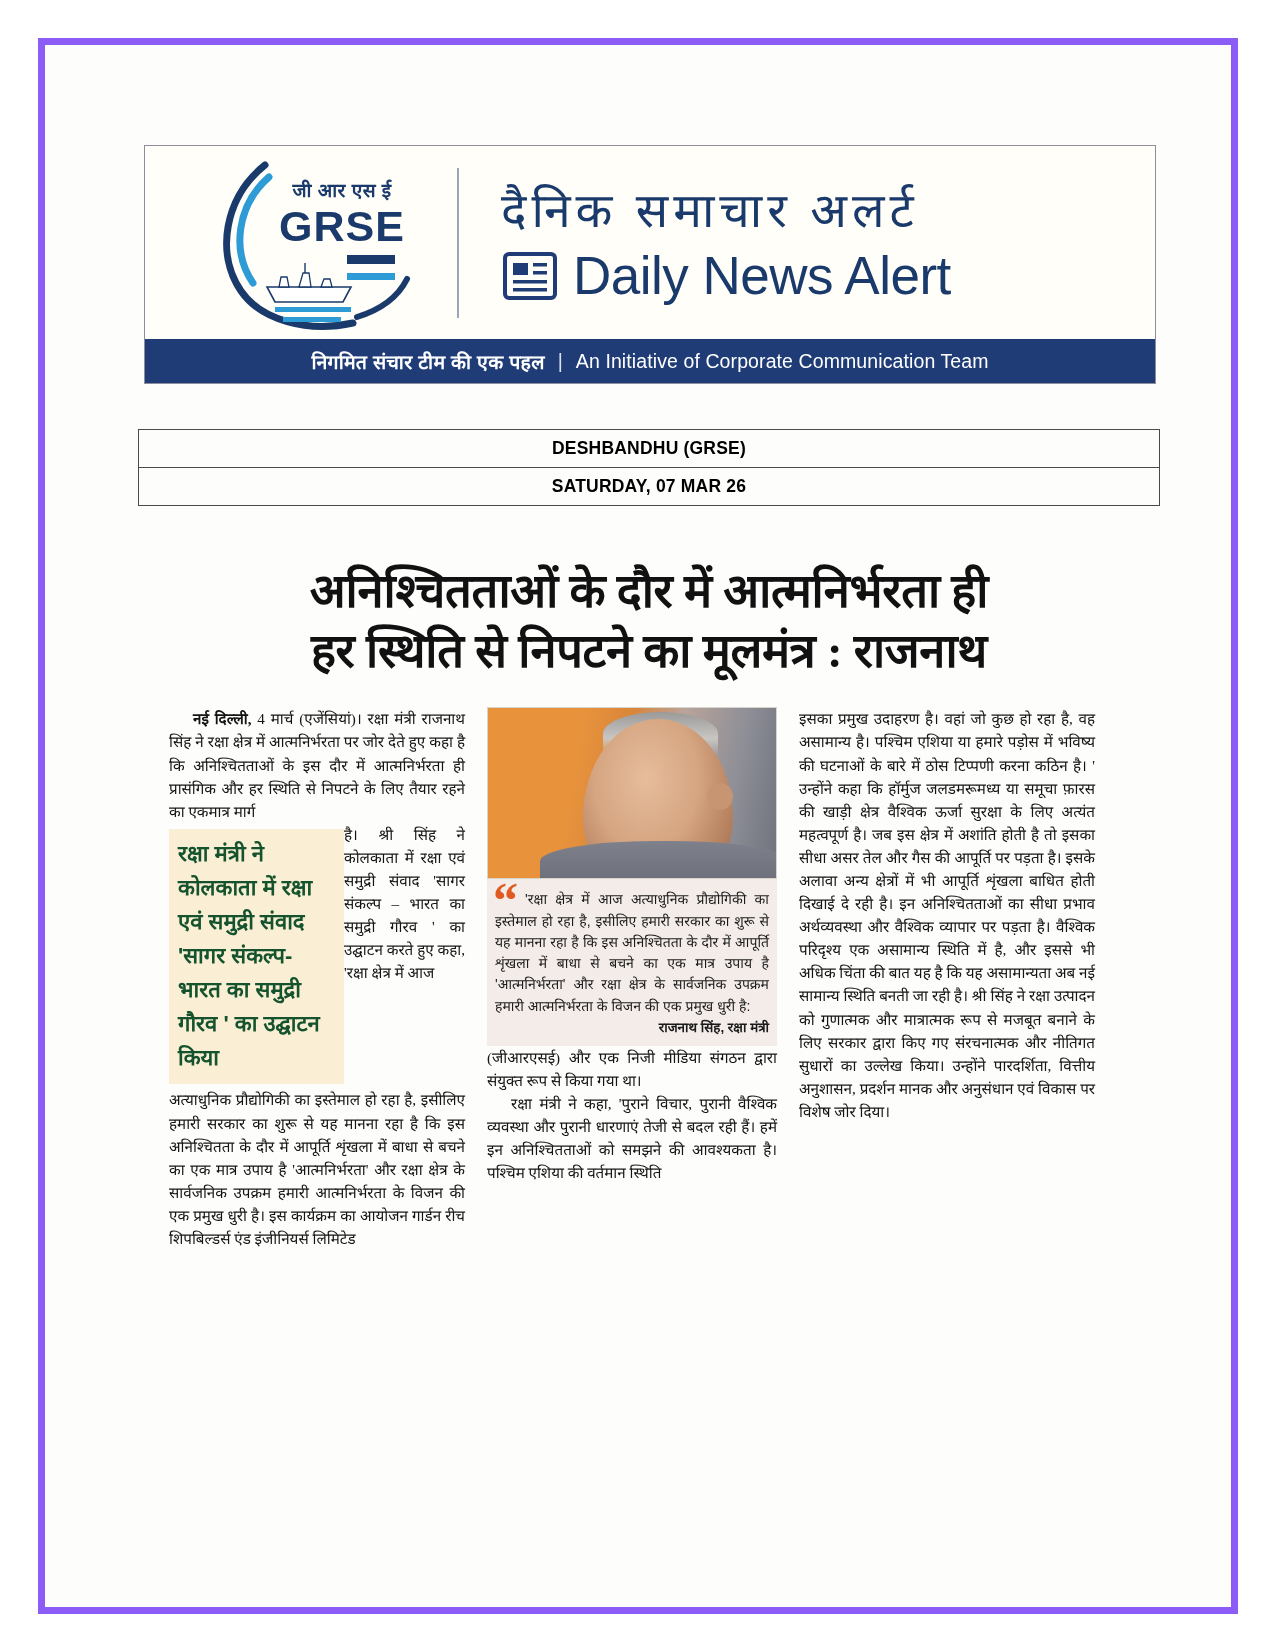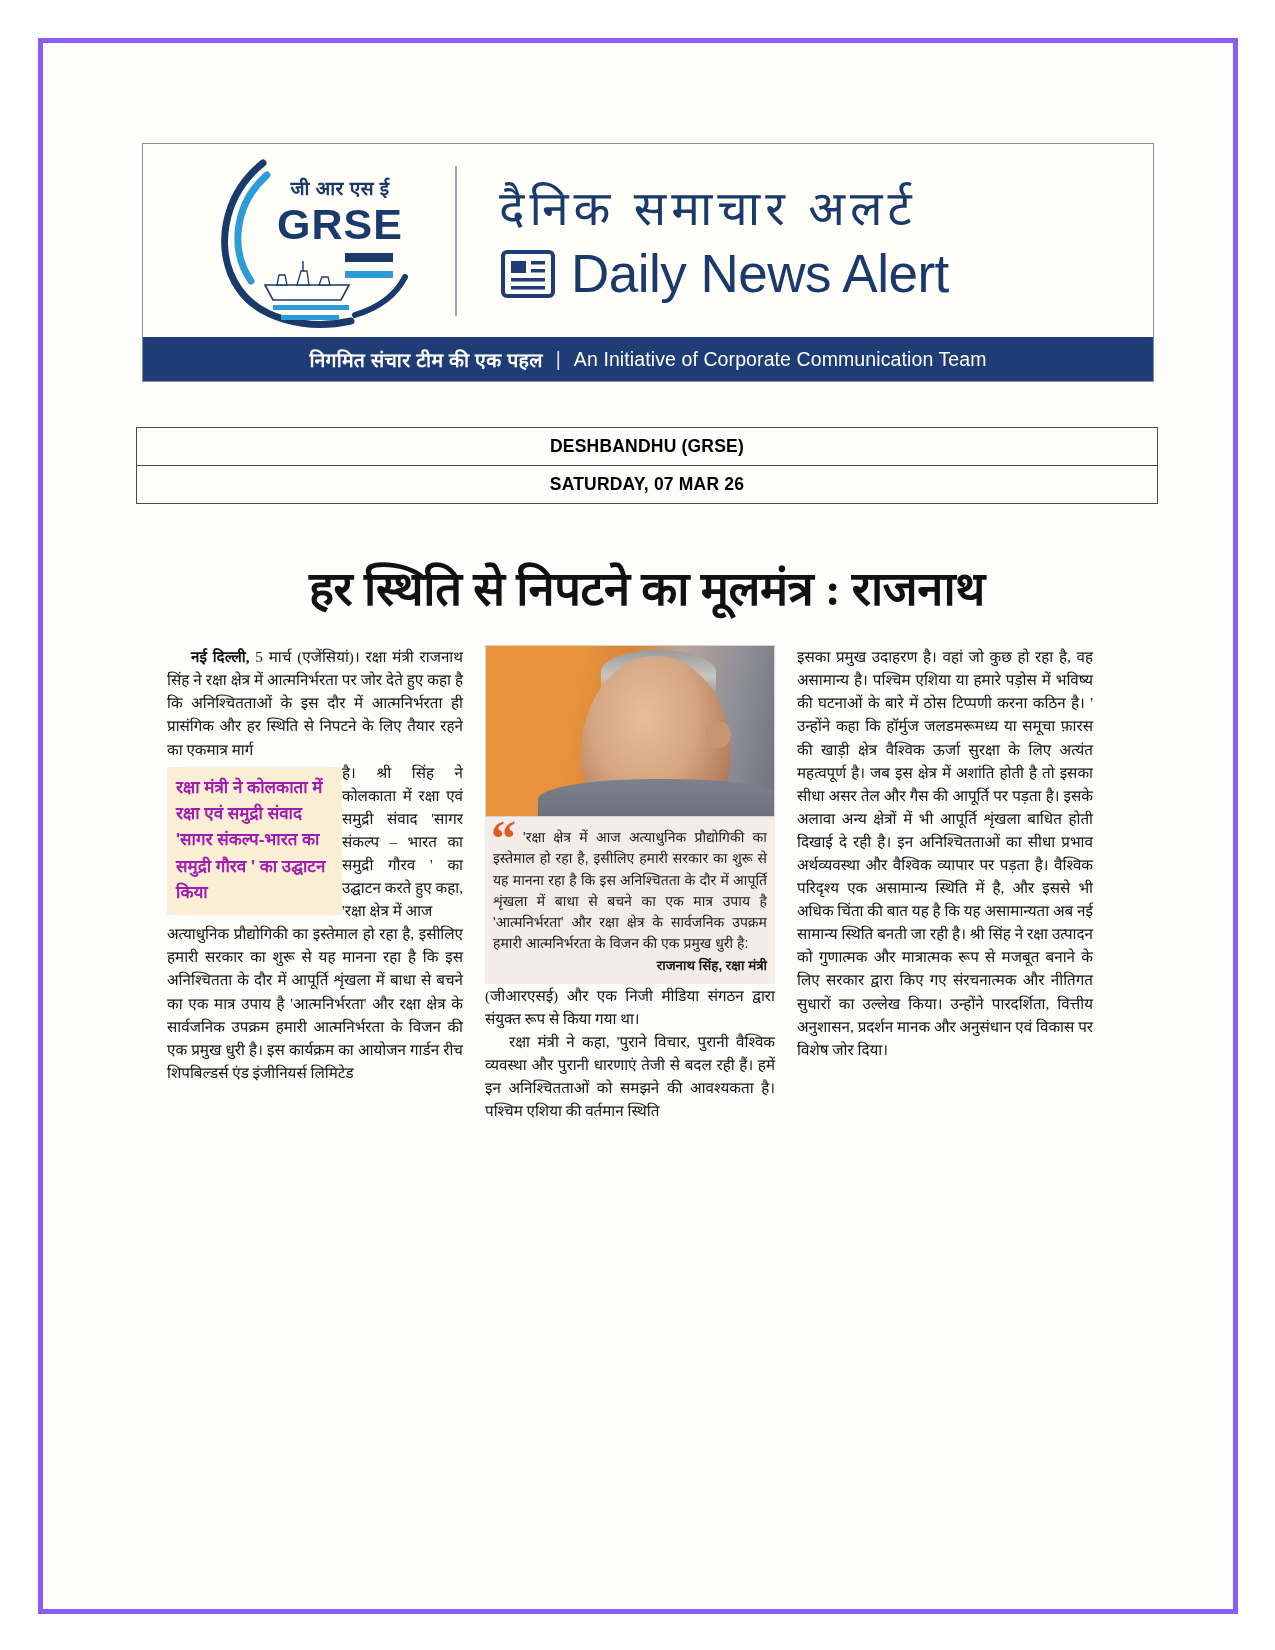--- a/index.html
+++ b/index.html
@@ -11,21 +11,21 @@
   .page {
     position: relative;
     width: 1275px; height: 1650px;
     background: #ffffff;
     padding: 38px 36px 38px 38px;
   }
   .frame {
     position: absolute;
     left: 38px; top: 38px;
     width: 1200px; height: 1576px;
-    border: 5px solid #8b5cf6;
+    border: 7px solid #8b5cf6;
     background: #fdfdfb;
   }
   .inner {
     position: absolute;
     left: 66px; top: 66px;
     width: 1150px; height: 1525px;
   }
 
   
   .banner {
@@ -136,24 +136,24 @@
   }
   .bodytext b { font-weight: bold; }
   .indent { text-indent: 24px; }
 
   
   .highlight {
     background: #faefd4;
     padding: 8px 9px 9px 9px;
     margin: 6px 0 4px 0;
     font-family: "Liberation Sans", sans-serif;
-    font-size: 17px;
+    font-size: 22px;
     font-weight: bold;
     line-height: 1.55;
-    color: #a21caf;
+    color: #14532d;
     width: 175px;
     float: left;
   }
   .flow-wrap::after { content: ""; display: block; clear: both; }
   .wrap-right {
     font-family: "Liberation Serif", serif;
     font-size: 15.2px; line-height: 1.52;
     color: #141414; text-align: justify;
   }
 
@@ -277,29 +277,30 @@
           <td>DESHBANDHU (GRSE)</td>
         </tr>
         <tr>
           <td>SATURDAY, 07 MAR 26</td>
         </tr>
       </tbody>
         </table>
 
       <div class="article">
         <div class="headline">
+          <span class="h2">अनिश्चितताओं के दौर में आत्मनिर्भरता ही</span>
           <span class="h2">हर स्थिति से निपटने का मूलमंत्र : राजनाथ</span>
         </div>
 
         <div class="cols">
 
           <div class="col">
             <div class="bodytext indent">
               <b>नई दिल्ली,</b>
-              <span>5 मार्च (एजेंसियां)। रक्षा मंत्री राजनाथ सिंह ने रक्षा क्षेत्र में आत्मनिर्भरता पर जोर देते हुए कहा है कि अनिश्चितताओं के इस दौर में आत्मनिर्भरता ही प्रासंगिक और हर स्थिति से निपटने के लिए तैयार रहने का एकमात्र मार्ग</span>
+              <span>4 मार्च (एजेंसियां)। रक्षा मंत्री राजनाथ सिंह ने रक्षा क्षेत्र में आत्मनिर्भरता पर जोर देते हुए कहा है कि अनिश्चितताओं के इस दौर में आत्मनिर्भरता ही प्रासंगिक और हर स्थिति से निपटने के लिए तैयार रहने का एकमात्र मार्ग</span>
             </div>
             <div class="flow-wrap">
               <div class="highlight">रक्षा मंत्री ने कोलकाता में रक्षा एवं समुद्री संवाद 'सागर संकल्प-भारत का समुद्री गौरव ' का उद्घाटन किया</div>
               <div class="wrap-right">है। श्री सिंह ने कोलकाता में रक्षा एवं समुद्री संवाद 'सागर संकल्प – भारत का समुद्री गौरव ' का उद्घाटन करते हुए कहा, 'रक्षा क्षेत्र में आज</div>
             </div>
             <div class="bodytext">अत्याधुनिक प्रौद्योगिकी का इस्तेमाल हो रहा है, इसीलिए हमारी सरकार का शुरू से यह मानना रहा है कि इस अनिश्चितता के दौर में आपूर्ति शृंखला में बाधा से बचने का एक मात्र उपाय है 'आत्मनिर्भरता' और रक्षा क्षेत्र के सार्वजनिक उपक्रम हमारी आत्मनिर्भरता के विजन की एक प्रमुख धुरी है। इस कार्यक्रम का आयोजन गार्डन रीच शिपबिल्डर्स एंड इंजीनियर्स लिमिटेड</div>
           </div>
 
           <div class="col col-mid">
             <div class="photo">

